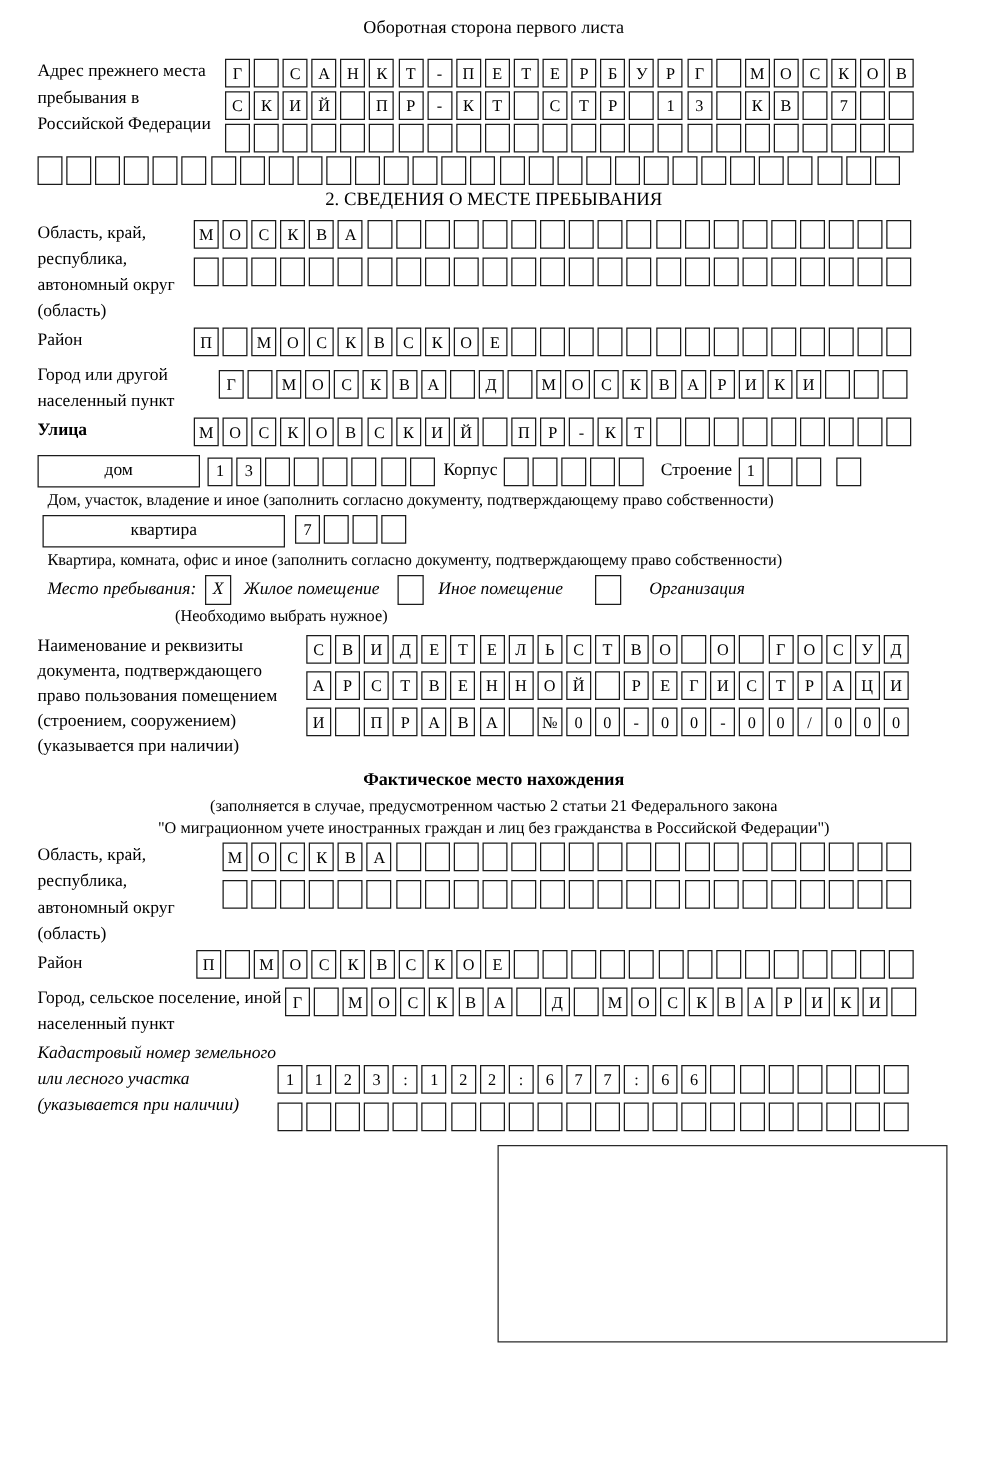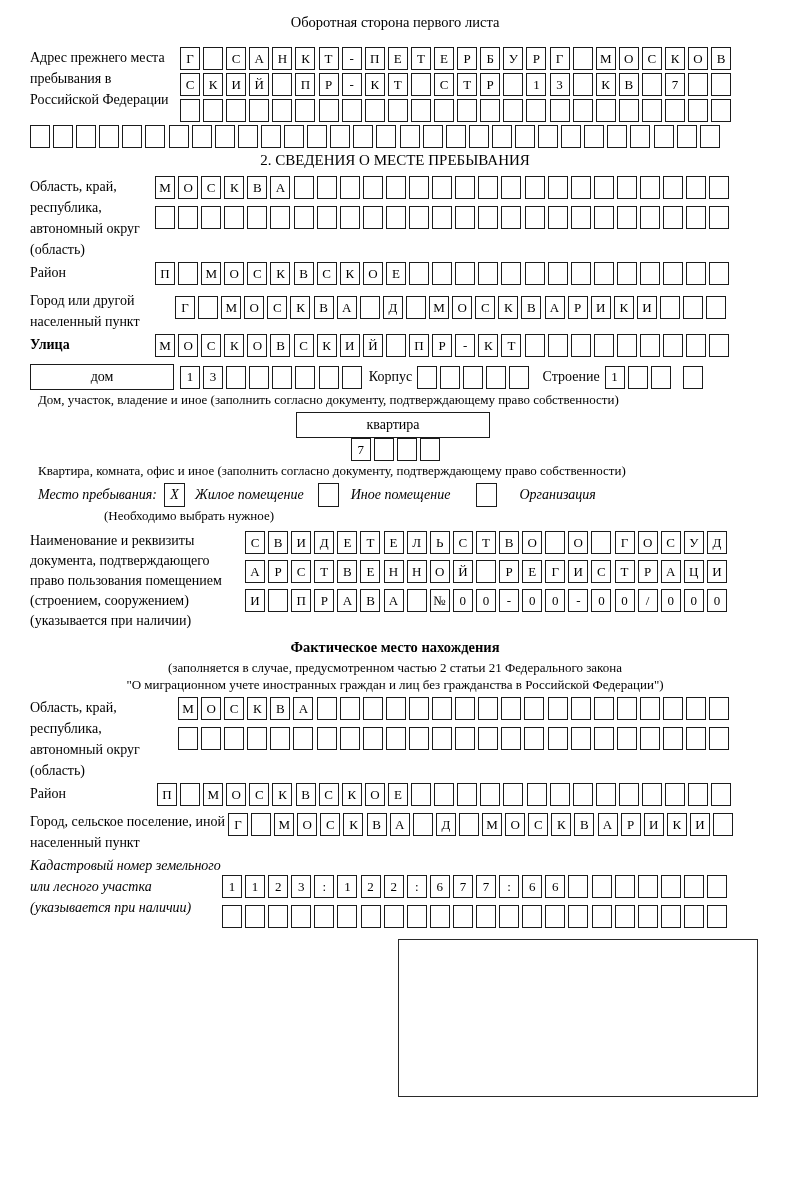--- a/index.html
+++ b/index.html
@@ -299,21 +299,21 @@
         <span class="cell"></span>
         <span class="cell"></span>
         <span class="cell"></span>
         <span class="cell"></span>
         <span class="cell"></span>
         <span class="cell"></span>
       </div>
   </div>
 
   <div class="row mb2" style="align-items:center;">
-    <div class="wbox" style="width:144px;margin-right:6px;">дом</div>
+    <div class="wbox" style="width:130px;margin-right:6px;">дом</div>
     <div class="cells" style="margin-bottom:0;">
         <span class="cell">1</span>
         <span class="cell">3</span>
         <span class="cell"></span>
         <span class="cell"></span>
         <span class="cell"></span>
         <span class="cell"></span>
         <span class="cell"></span>
         <span class="cell"></span>
       </div>
@@ -330,41 +330,41 @@
         <span class="cell">1</span>
         <span class="cell"></span>
         <span class="cell"></span>
       </div>
     <div class="cells" style="margin-bottom:0;margin-left:9px;">
         <span class="cell"></span>
       </div>
   </div>
   <div class="note" style="text-align:left;margin-left:8px;">Дом, участок, владение и иное (заполнить согласно документу, подтверждающему право собственности)</div>
 
-  <div class="row mb2" style="align-items:center;margin-left:4px;flex-direction:column;">
+  <div class="row mb2" style="align-items:flex-start;margin-left:4px;">
     <div class="wbox" style="width:194px;margin-right:8px;">квартира</div>
     <div class="cells" style="margin-bottom:0;">
         <span class="cell">7</span>
         <span class="cell"></span>
         <span class="cell"></span>
         <span class="cell"></span>
       </div>
   </div>
   <div class="note" style="text-align:left;margin-left:8px;">Квартира, комната, офис и иное (заполнить согласно документу, подтверждающему право собственности)</div>
 
   <div class="row" style="align-items:flex-start;margin-left:8px;font-style:italic;">
     <div class="staylbl">Место пребывания:</div>
     <div class="chk" style="margin:0 10px 0 7px;">X</div>
     <div class="staylbl">Жилое помещение</div>
     <div class="chk" style="margin:0 12px 0 14px;"></div>
     <div class="staylbl">Иное помещение</div>
     <div class="chk" style="margin:0 22px 0 26px;"></div>
     <div class="staylbl">Организация</div>
   </div>
-  <div class="note" style="text-align:left;margin-left:74px;margin-bottom:7px;">(Необходимо выбрать нужное)</div>
+  <div class="note" style="text-align:left;margin-left:110px;margin-bottom:7px;">(Необходимо выбрать нужное)</div>
 
   <div class="row mb6">
     <div class="lbl" style="width:215px;line-height:20px;">Наименование и реквизиты документа, подтверждающего право пользования помещением (строением, сооружением) (указывается при наличии)</div>
     <div class="cellcol">
       <div class="cells" style="margin-bottom:6px;">
           <span class="cell">С</span>
           <span class="cell">В</span>
           <span class="cell">И</span>
           <span class="cell">Д</span>
           <span class="cell">Е</span>

